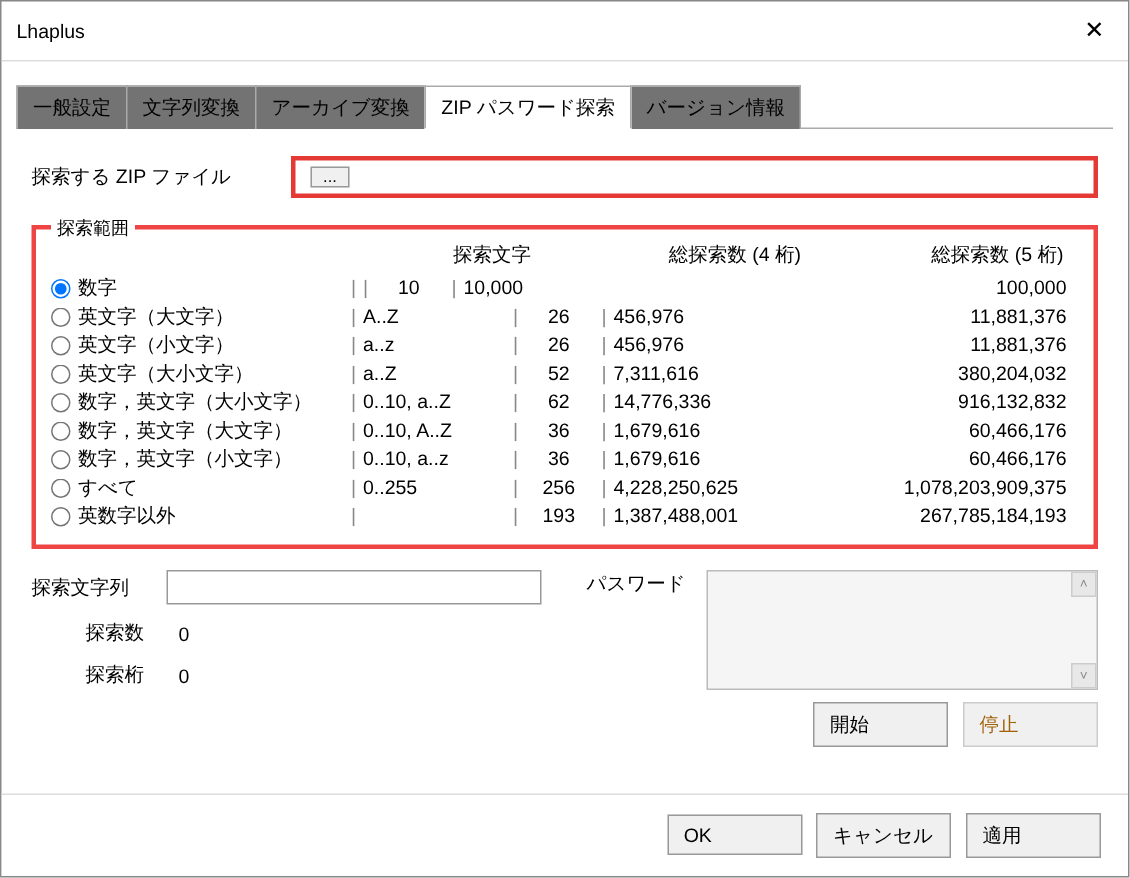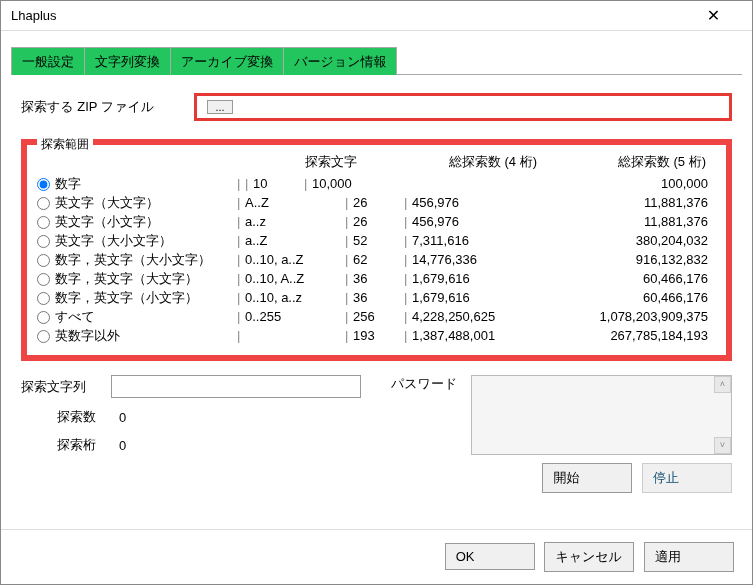--- a/index.html
+++ b/index.html
@@ -1,75 +1,76 @@
 <!DOCTYPE html>
 <html><head>
 <meta charset="utf-8">
 <style>
 * { box-sizing: border-box; font-family: "MS UI Gothic", "Meiryo", sans-serif; font-size: 13px; }
 body { margin: 0; background: #fff; width: 753px; height: 585px; border: 1px solid #888; position: relative; }
-.titlebar { height: 30px; display: flex; align-items: center; justify-content: space-between; padding: 0 16px 0 10px; border-bottom: 1px solid #ddd; }
+.titlebar { height: 40px; display: flex; align-items: center; justify-content: space-between; padding: 0 0 0 10px; border-bottom: 1px solid #ddd; }
 .titlebar .title { font-size: 13px; }
 .titlebar .close { width: 45px; height: 30px; text-align: center; line-height: 30px; font-size: 16px; font-family: Arial; }
 .tabs { margin: 15px 10px 0 10px; display: flex; border-bottom: 1px solid #aaa; }
-.tab { padding: 5px 10px 4px 10px; border: 1px solid #aaa; border-bottom: none; margin-right: -1px; background: #22c55e; position: relative; top: 1px; }
+.tab { padding: 5px 10px 4px 10px; border: 1px solid #aaa; border-bottom: none; margin-right: -1px; background: #737373; position: relative; top: 1px; }
 .tab.active { background: #fff; border-bottom: 1px solid #fff; z-index: 2; }
 .content { padding: 18px 20px 0 20px; }
 .filerow { display: flex; align-items: center; margin-bottom: 18px; gap: 23px; }
 .filerow-label { width: 150px; }
 .filebox { flex: 1; display: flex; border: 3px solid #e53935; padding: 4px; }
 .filebox input { flex: 1; border: 1px solid #0078d7; padding: 3px 5px; font-size: 13px; outline: none; }
 .browse { width: 26px; margin-left: 6px; border: 1px solid #999; background: #f0f0f0; text-align: center; font-size: 11px; }
-.fieldset { border: 6px solid #ef4444; padding: 8px 10px 10px 10px; margin-bottom: 14px; position: relative; }
+.fieldset { border: 3px solid #ef4444; padding: 8px 10px 10px 10px; margin-bottom: 14px; position: relative; }
 .fieldset-label { position: absolute; top: -9px; left: 10px; background: #fff; padding: 0 4px; font-size: 12px; }
 .hdr { display: flex; font-size: 12px; margin-bottom: 3px; }
 .hdr .c1 { width: 200px; }
 .hdr .c2 { width: 120px; text-align: right; }
 .hdr .c3 { width: 50px; }
 .hdr .c4 { width: 140px; text-align: right; padding-right: 10px; }
 .hdr .c5 { flex: 1; text-align: right; padding-right: 10px; }
 .rrow { display: flex; align-items: center; font-family: "MS Gothic", monospace; font-size: 13px; line-height: 19px; }
 .rrow .radio { width: 18px; }
 .rrow input[type=radio] { margin: 0 2px 0 0; vertical-align: middle; }
 .rrow .lbl { width: 182px; }
 .rrow .sep { width: 8px; color: #888; }
 .rrow .chars { width: 100px; white-space: pre; }
-.rrow .digs { width: 45px; text-align: left; }
+.rrow .digs { width: 45px; text-align: center; }
 .rrow .n4 { width: 130px; }
 .rrow .n5 { flex: 1; text-align: right; padding-right: 8px; }
 .bottom { display: flex; }
 .bottom-left { width: 370px; }
 .inrow { display: flex; align-items: center; margin-bottom: 10px; }
 .inrow-label { width: 90px; }
 .inrow input { width: 250px; border: 1px solid #999; padding: 3px; }
 .inrow .val { margin-left: 8px; }
 .bottom-right { flex: 1; }
 .pwbox { display: flex; }
 .pwbox-label { width: 80px; }
 .pwbox-area { flex: 1; height: 80px; border: 1px solid #bbb; background: #f5f5f5; position: relative; }
 .scrollbtn { position: absolute; right: 0; width: 17px; height: 17px; background: #e8e8e8; border: 1px solid #ccc; text-align: center; font-size: 9px; line-height: 15px; color: #888; }
 .scrollbtn.up { top: 0; }
 .scrollbtn.down { bottom: 0; }
 .actionrow { text-align: right; margin-top: 8px; }
 .btn { display: inline-block; min-width: 90px; padding: 5px 10px; border: 1px solid #999; background: #f0f0f0; text-align: left; margin-left: 6px; }
-.btn.disabled { color: #0c4a6e; border-color: #ccc; }
+.btn.disabled { color: #a16207; border-color: #ccc; }
 .footer { position: absolute; bottom: 0; left: 0; right: 0; padding: 12px 18px; border-top: 1px solid #ddd; text-align: right; background: #fff; }
 </style>
 </head>
 <body>
 
 <div class="titlebar">
   <span class="title">Lhaplus</span>
   <span class="close">✕</span>
 </div>
 
 <div class="tabs">
   <div class="tab">一般設定</div>
   <div class="tab">文字列変換</div>
   <div class="tab">アーカイブ変換</div>
+  <div class="tab active">ZIP パスワード探索</div>
   <div class="tab">バージョン情報</div>
 </div>
 
 <div class="content">
 
   <div class="filerow">
     <div class="filerow-label">探索する ZIP ファイル</div>
     <div class="filebox">
       <div class="browse">...</div>
     </div>

